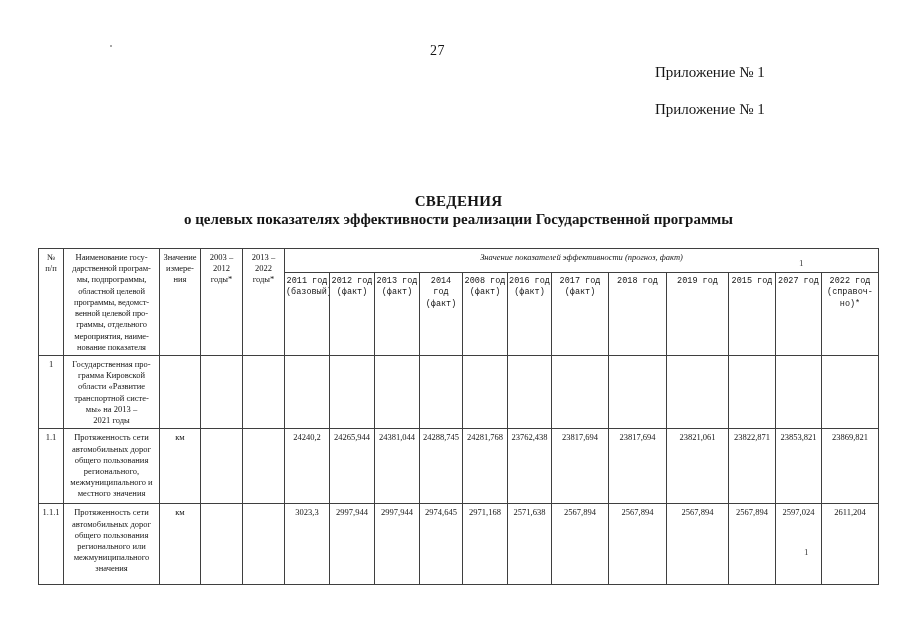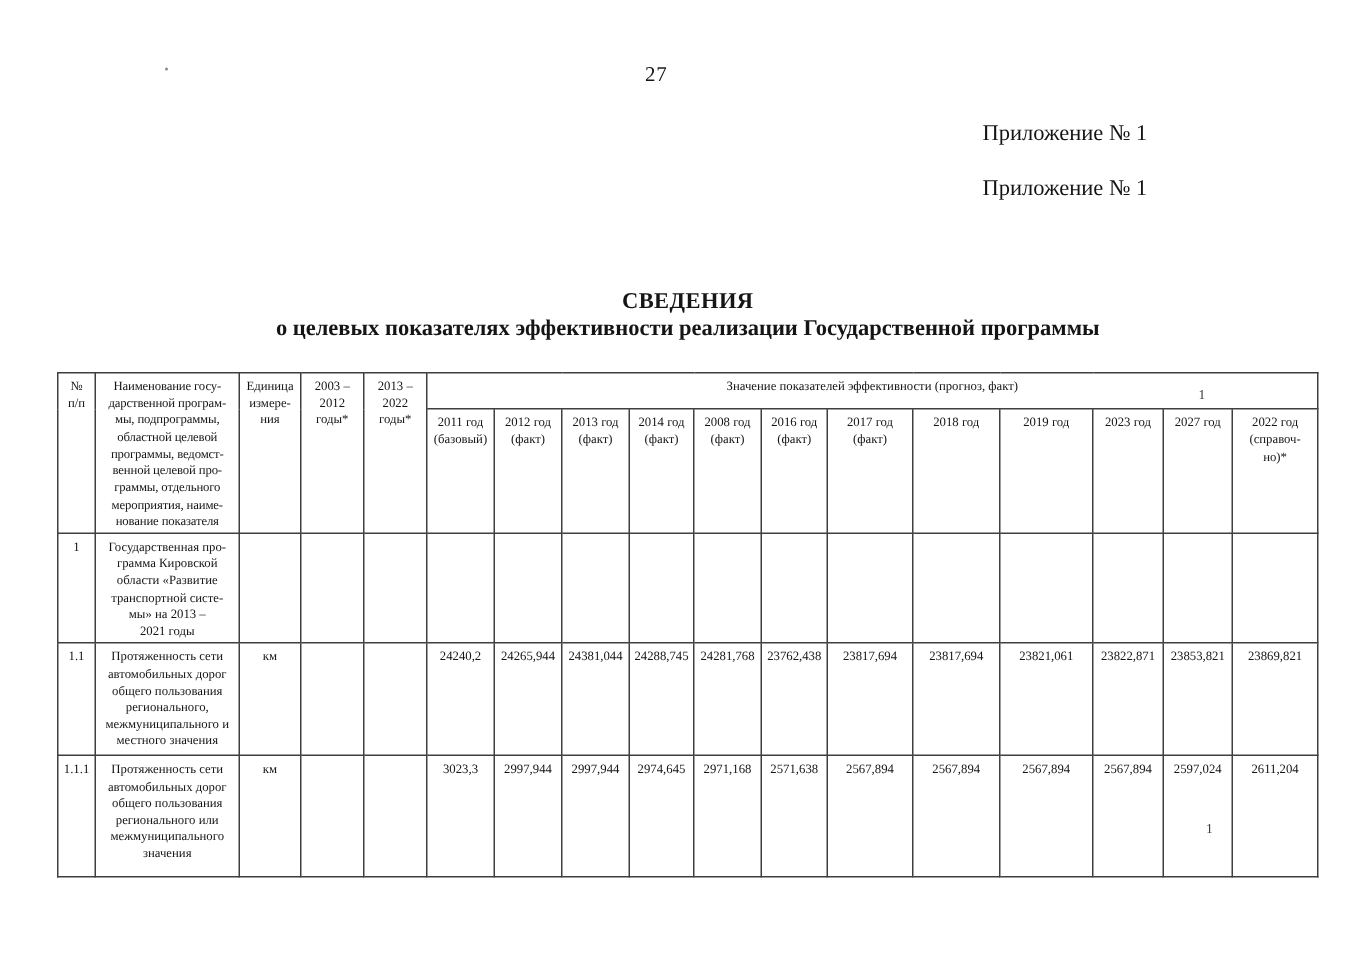--- a/index.html
+++ b/index.html
@@ -5,41 +5,41 @@
   * { margin:0; padding:0; box-sizing:border-box; }
   html,body { background:#ffffff; }
   body {
     width:905px; height:640px; position:relative; overflow:hidden;
     font-family:"Liberation Serif", serif; color:#151515;
   }
   .page-number {
     position:absolute; top:43px; left:0; width:875px;
     text-align:center; font-size:14px; letter-spacing:0.5px;
   }
-  .annotations { position:absolute; left:655px; top:80px; }
+  .annotations { position:absolute; left:655px; top:63px; }
   .annotation-line { display:block; font-size:15px; line-height:18px; margin-bottom:19px; }
   .title-block { position:absolute; top:193px; left:0; width:917px; text-align:center; }
   .doc-title { font-size:15px; font-weight:bold; letter-spacing:0.3px; }
   .doc-subtitle { font-size:15px; font-weight:bold; margin-top:1px; }
 
   table.indicators {
     position:absolute; left:38px; top:248px;
     width:840px; table-layout:fixed; border-collapse:collapse;
   }
   table.indicators th, table.indicators td {
     border:1px solid #3f3f3f;
     font-weight:normal; font-size:8.5px; line-height:1.32;
     vertical-align:top; text-align:center;
     padding:3px 1px 2px 1px;
     white-space:pre-line;
     overflow:hidden;
   }
-  th.span-header { vertical-align:middle; padding:2px; height:23px; }
+  th.span-header { vertical-align:middle; padding:2px; height:23px;font-style:italic; }
   th.name-header { font-size:8px; letter-spacing:-0.1px; }
-  tr.years-row { height:79px; }
+  tr.years-row { height:79px;font-family:Liberation Mono, monospace; }
   tr.row-a { height:70px; }
   tr.row-b { height:75px; }
   tr.row-c { height:81px;padding-left:12px; }
   td.name-cell { text-align:left; padding-left:5px; padding-right:3px;margin-left:38px; }
   td.val-cell { padding-top:4px; }
   .scan-artifact { position:absolute; font-size:9px; color:#3c3c3c; }
   .artifact-1 { left:799px; top:258px; }
   .artifact-2 { left:804px; top:547px; }
   .speck { position:absolute; width:2px; height:2px; background:#8a8a8a; border-radius:50%; }
   .speck-1 { left:110px; top:45px; }
@@ -85,21 +85,21 @@
 п/п</th>
       <th rowspan="2" class="name-header">Наименование госу-
 дарственной програм-
 мы, подпрограммы,
 областной целевой
 программы, ведомст-
 венной целевой про-
 граммы, отдельного
 мероприятия, наиме-
 нование показателя</th>
-      <th rowspan="2">Единица
+      <th rowspan="2">Значение
 измере-
 ния</th>
       <th rowspan="2">2003 –
 2012
 годы*</th>
       <th rowspan="2">2013 –
 2022
 годы*</th>
       <th colspan="12" class="span-header">Значение показателей эффективности (прогноз, факт)</th>
     </tr>
@@ -113,21 +113,21 @@
       <th>2014 год
 (факт)</th>
       <th>2008 год
 (факт)</th>
       <th>2016 год
 (факт)</th>
       <th>2017 год
 (факт)</th>
       <th>2018 год</th>
       <th>2019 год</th>
-      <th>2023 год</th>
+      <th>2015 год</th>
       <th>2027 год</th>
       <th>2022 год
 (справоч-
 но)*</th>
     </tr>
 
     <tr class="row-a">
       <td>1</td>
       <td class="name-cell">Государственная про-
 грамма Кировской

